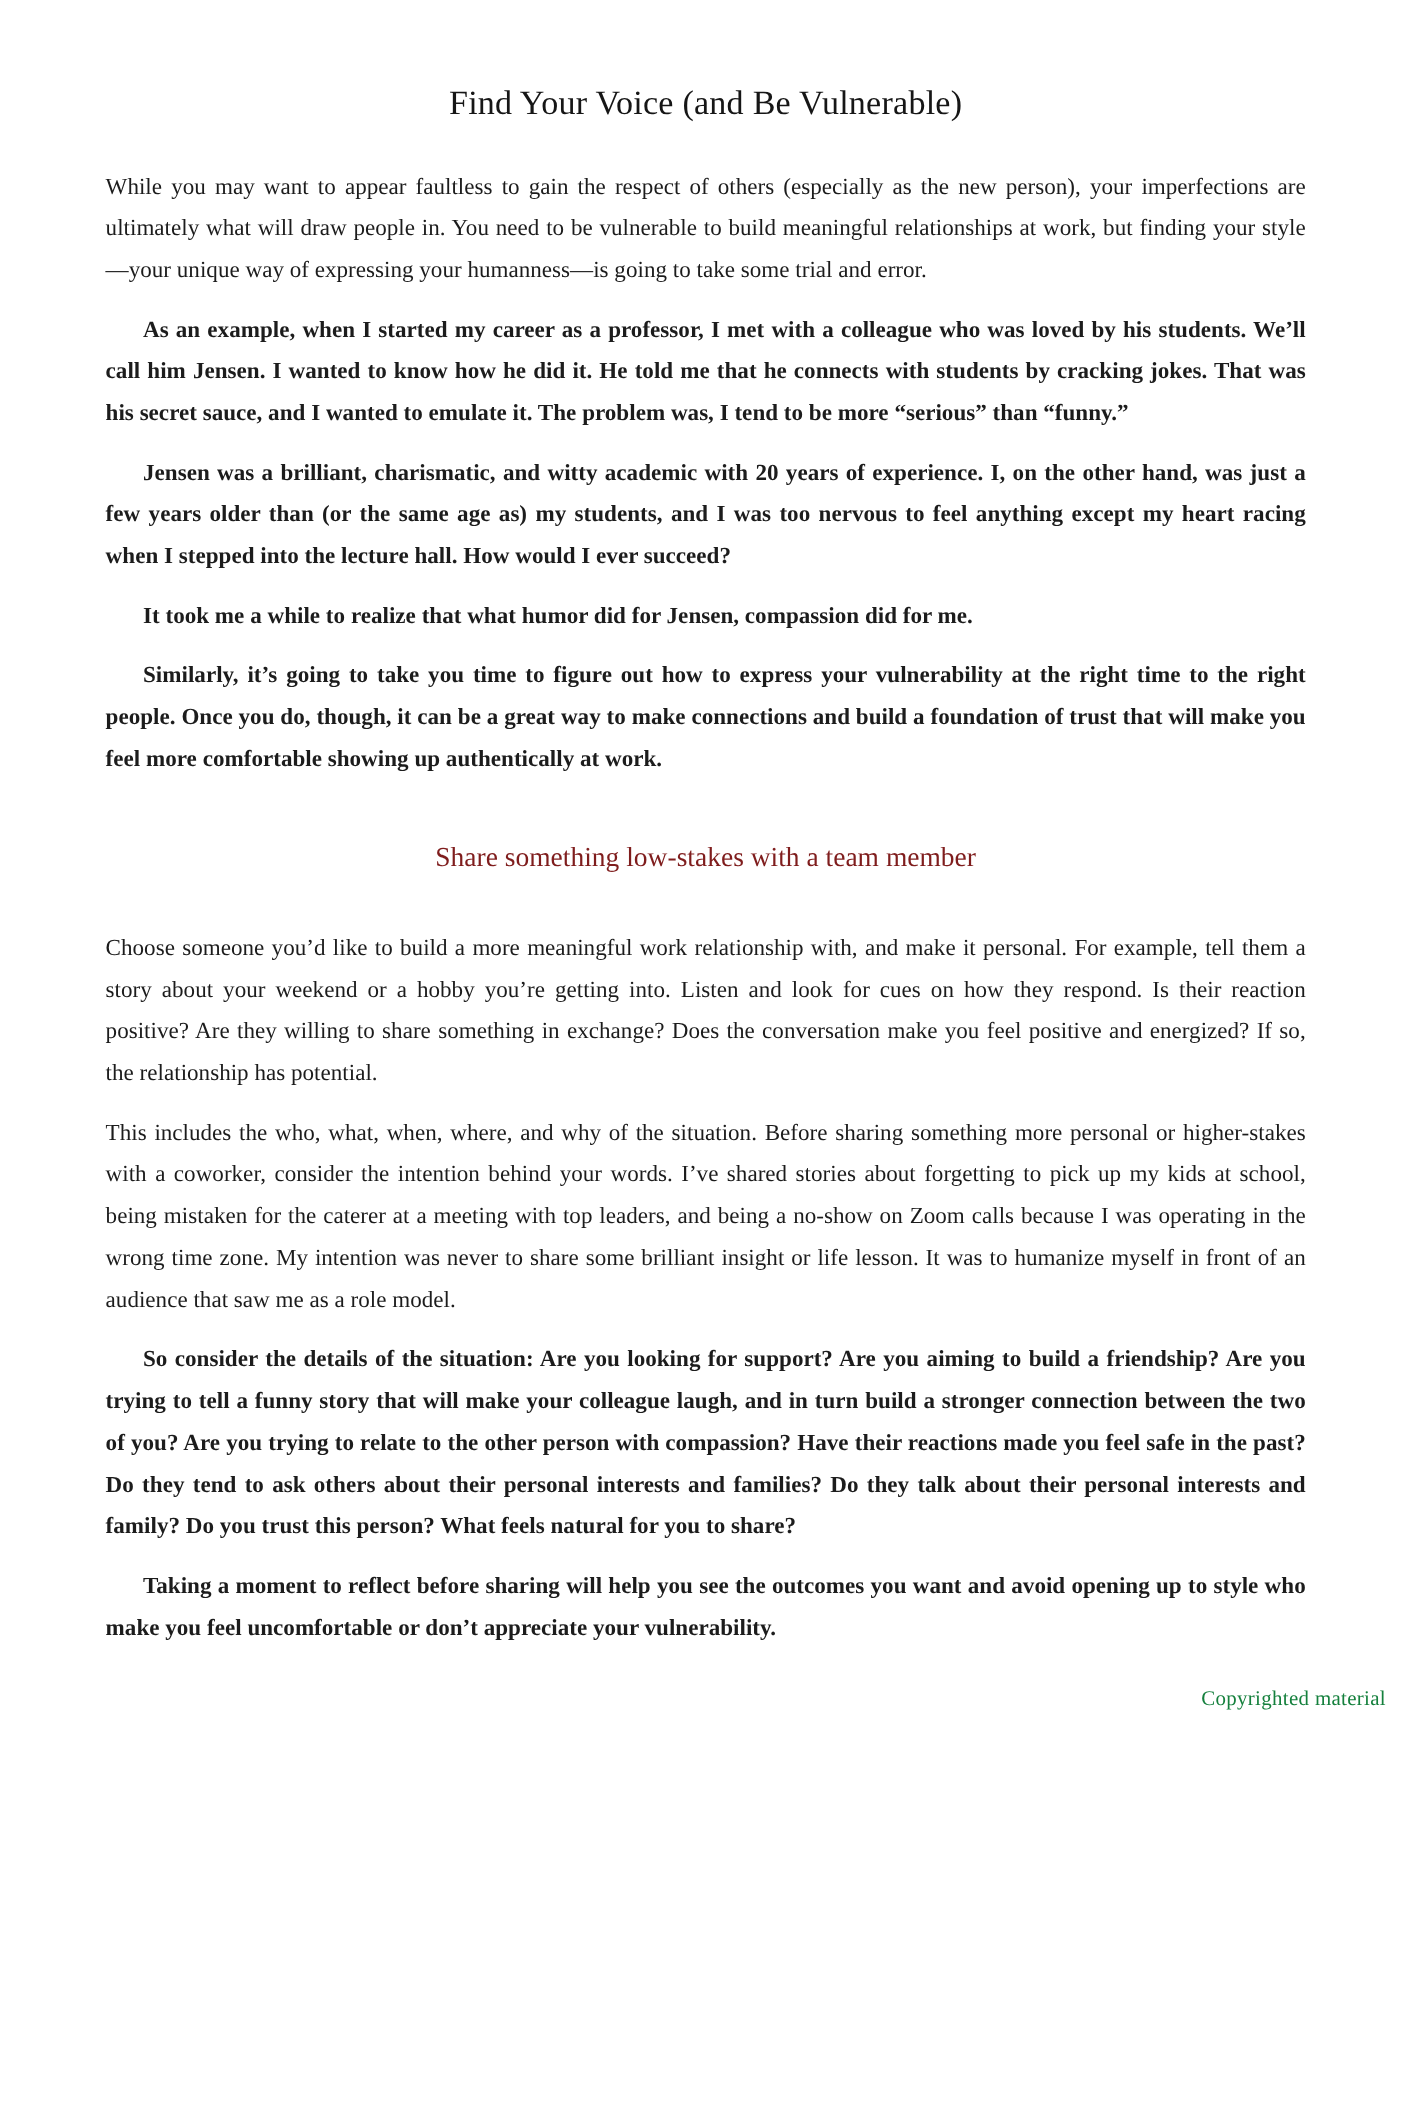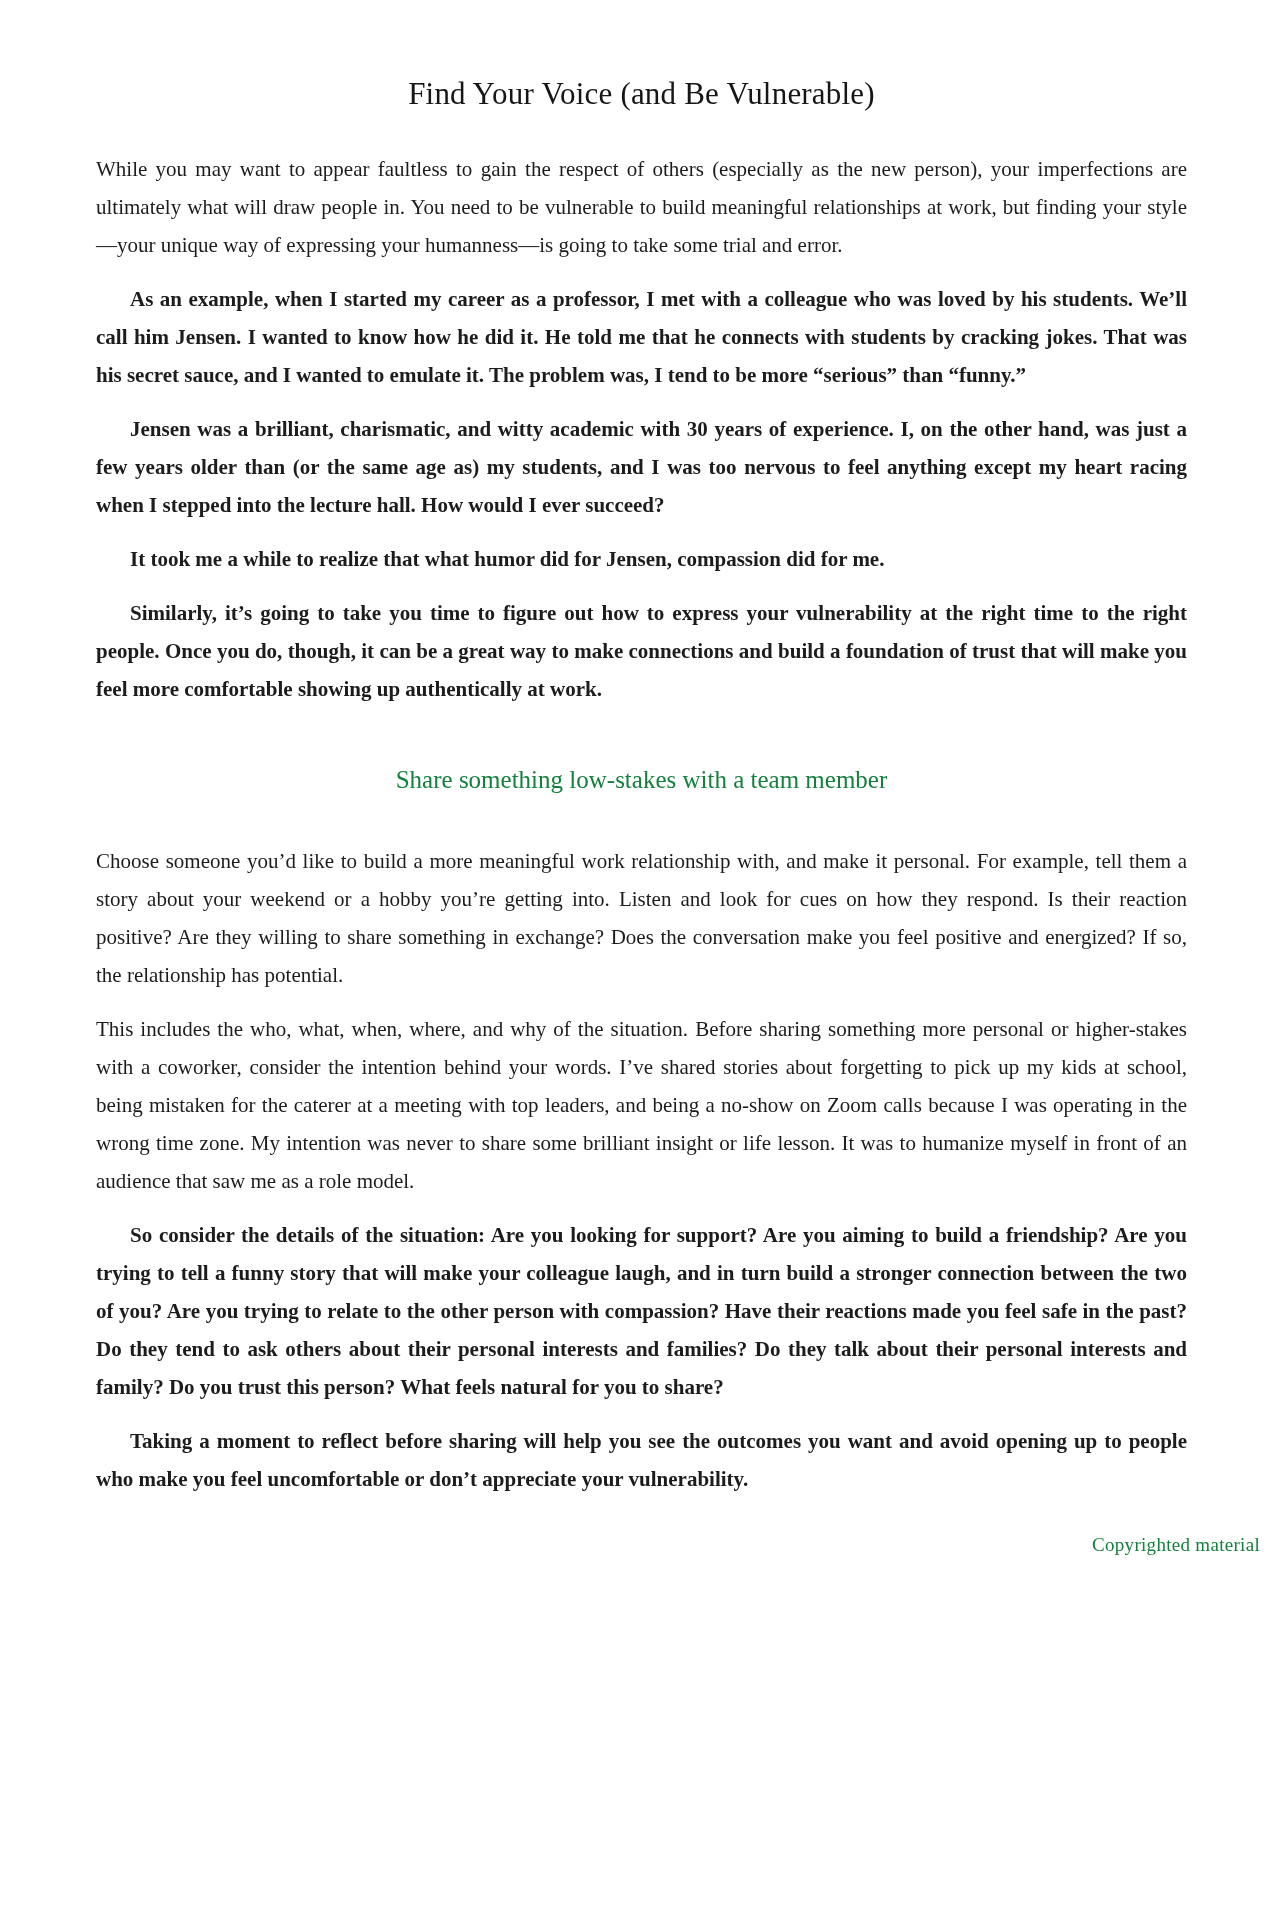--- a/index.html
+++ b/index.html
@@ -30,21 +30,21 @@
     letter-spacing: 0.2px;
     text-align: center;
     margin: 0 0 38px 0;
     color: #161616;
   }
   h2.section-heading {
     font-size: 25px;
     font-weight: 400;
     text-align: center;
     margin: 58px 0 48px 0;
-    color: #15803d;
+    color: #7f1d1d;
   }
   p.body-para {
     font-size: 21px;
     line-height: 38px;
     text-align: justify;
     margin: 16px;
     color: #1c1c1c;
   }
   p.indent {
     text-indent: 34px;
@@ -62,28 +62,28 @@
 </style>
 </head>
 <body>
 
 <div class="page">
 
   <h1 class="chapter-title">Find Your Voice (and Be Vulnerable)</h1>
 
   <p class="body-para">While you may want to appear faultless to gain the respect of others (especially as the new person), your imperfections are ultimately what will draw people in. You need to be vulnerable to build meaningful relationships at work, but finding your style—your unique way of expressing your humanness—is going to take some trial and error.</p>
   <p class="body-para indent">As an example, when I started my career as a professor, I met with a colleague who was loved by his students. We’ll call him Jensen. I wanted to know how he did it. He told me that he connects with students by cracking jokes. That was his secret sauce, and I wanted to emulate it. The problem was, I tend to be more “serious” than “funny.”</p>
-  <p class="body-para indent">Jensen was a brilliant, charismatic, and witty academic with 30 years of experience. I, on the other hand, was just a few years older than (or the same age as) my students, and I was too nervous to feel anything except my heart racing when I stepped into the lecture hall. How would I ever succeed?</p>
+  <p class="body-para indent">Jensen was a brilliant, charismatic, and witty academic with 20 years of experience. I, on the other hand, was just a few years older than (or the same age as) my students, and I was too nervous to feel anything except my heart racing when I stepped into the lecture hall. How would I ever succeed?</p>
   <p class="body-para indent">It took me a while to realize that what humor did for Jensen, compassion did for me.</p>
   <p class="body-para indent">Similarly, it’s going to take you time to figure out how to express your vulnerability at the right time to the right people. Once you do, though, it can be a great way to make connections and build a foundation of trust that will make you feel more comfortable showing up authentically at work.</p>
 
   <h2 class="section-heading">Share something low-stakes with a team member</h2>
 
   <p class="body-para">Choose someone you’d like to build a more meaningful work relationship with, and make it personal. For example, tell them a story about your weekend or a hobby you’re getting into. Listen and look for cues on how they respond. Is their reaction positive? Are they willing to share something in exchange? Does the conversation make you feel positive and energized? If so, the relationship has potential.</p>
 
 
   <p class="body-para">This includes the who, what, when, where, and why of the situation. Before sharing something more personal or higher-stakes with a coworker, consider the intention behind your words. I’ve shared stories about forgetting to pick up my kids at school, being mistaken for the caterer at a meeting with top leaders, and being a no-show on Zoom calls because I was operating in the wrong time zone. My intention was never to share some brilliant insight or life lesson. It was to humanize myself in front of an audience that saw me as a role model.</p>
   <p class="body-para indent">So consider the details of the situation: Are you looking for support? Are you aiming to build a friendship? Are you trying to tell a funny story that will make your colleague laugh, and in turn build a stronger connection between the two of you? Are you trying to relate to the other person with compassion? Have their reactions made you feel safe in the past? Do they tend to ask others about their personal interests and families? Do they talk about their personal interests and family? Do you trust this person? What feels natural for you to share?</p>
-  <p class="body-para indent">Taking a moment to reflect before sharing will help you see the outcomes you want and avoid opening up to people who make you feel uncomfortable or don’t appreciate your vulnerability.</p>
+  <p class="body-para indent">Taking a moment to reflect before sharing will help you see the outcomes you want and avoid opening up to style who make you feel uncomfortable or don’t appreciate your vulnerability.</p>
 
   <div class="watermark">Copyrighted material</div>
 
 </div>
 
 </body></html>

